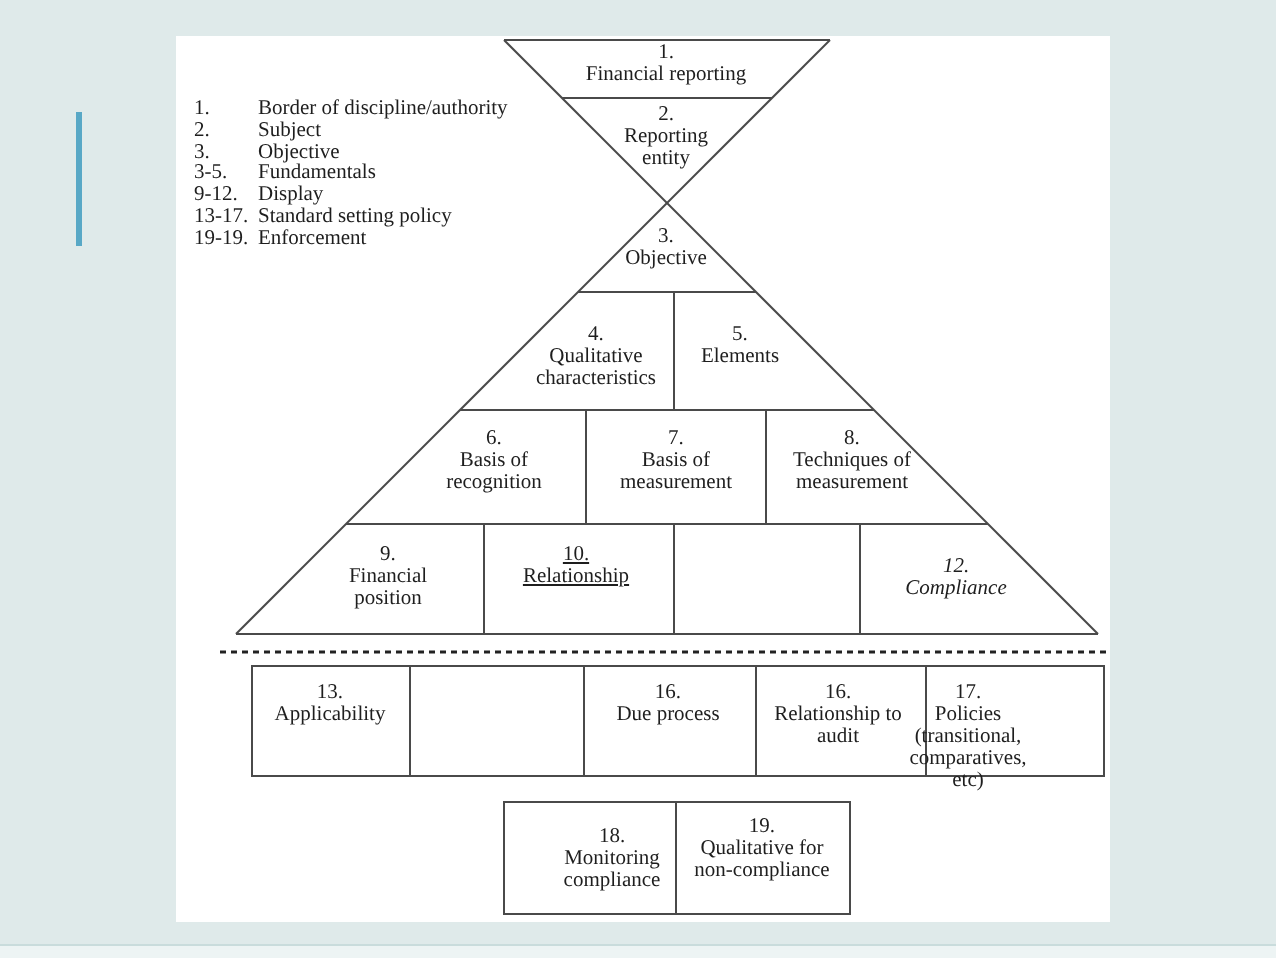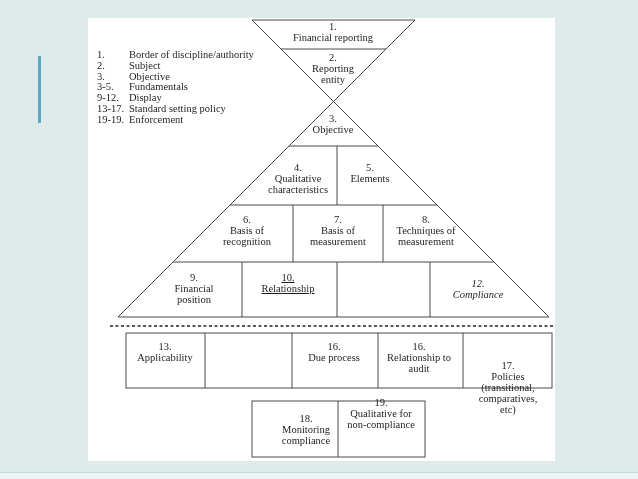--- a/index.html
+++ b/index.html
@@ -106,22 +106,22 @@
     <div class="node" style="left:338px;top:196px;"><div>8.</div><div>Techniques of
 measurement</div></div>
     <div class="node" style="left:106px;top:254px;"><div>9.</div><div>Financial
 position</div></div>
     <div class="node" style="left:200px;top:254px;text-decoration:underline;"><div>10.</div><div>Relationship</div></div>
     <div class="node" style="left:390px;top:260px;font-style:italic;"><div>12.</div><div>Compliance</div></div>
     <div class="node" style="left:77px;top:323px;"><div>13.</div><div>Applicability</div></div>
     <div class="node" style="left:246px;top:323px;"><div>16.</div><div>Due process</div></div>
     <div class="node" style="left:331px;top:323px;"><div>16.</div><div>Relationship to
 audit</div></div>
-    <div class="node" style="left:420px;top:323px;margin-top:19px;"><div>17.</div><div>Policies
+    <div class="node" style="left:396px;top:323px;"><div>17.</div><div>Policies
 (transitional,
 comparatives, etc)</div></div>
     <div class="node" style="left:218px;top:395px;"><div>18.</div><div>Monitoring
 compliance</div></div>
-    <div class="node" style="left:293px;top:379px;"><div>19.</div><div>Qualitative for
+    <div class="node" style="left:293px;top:390px;"><div>19.</div><div>Qualitative for
 non-compliance</div></div>
 
   </div>
 </div>
 
 </body></html>

